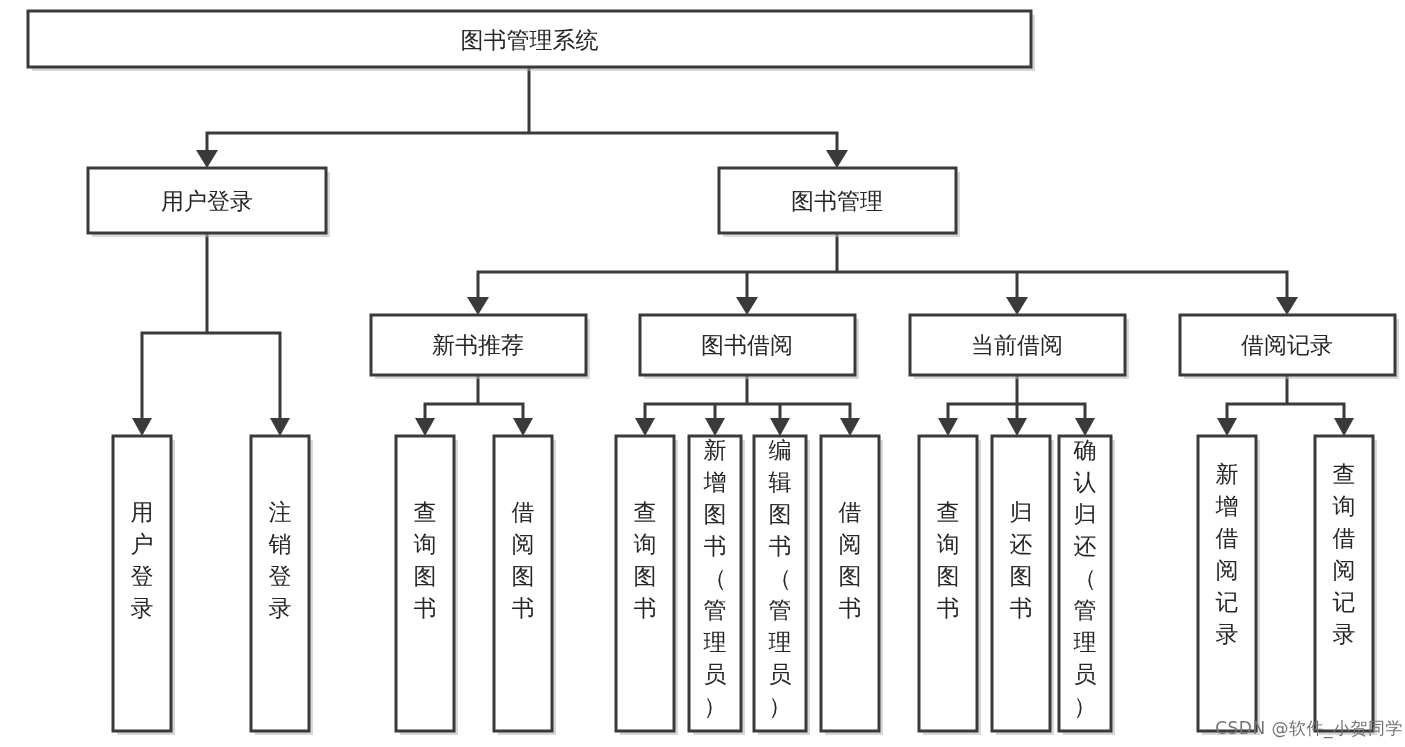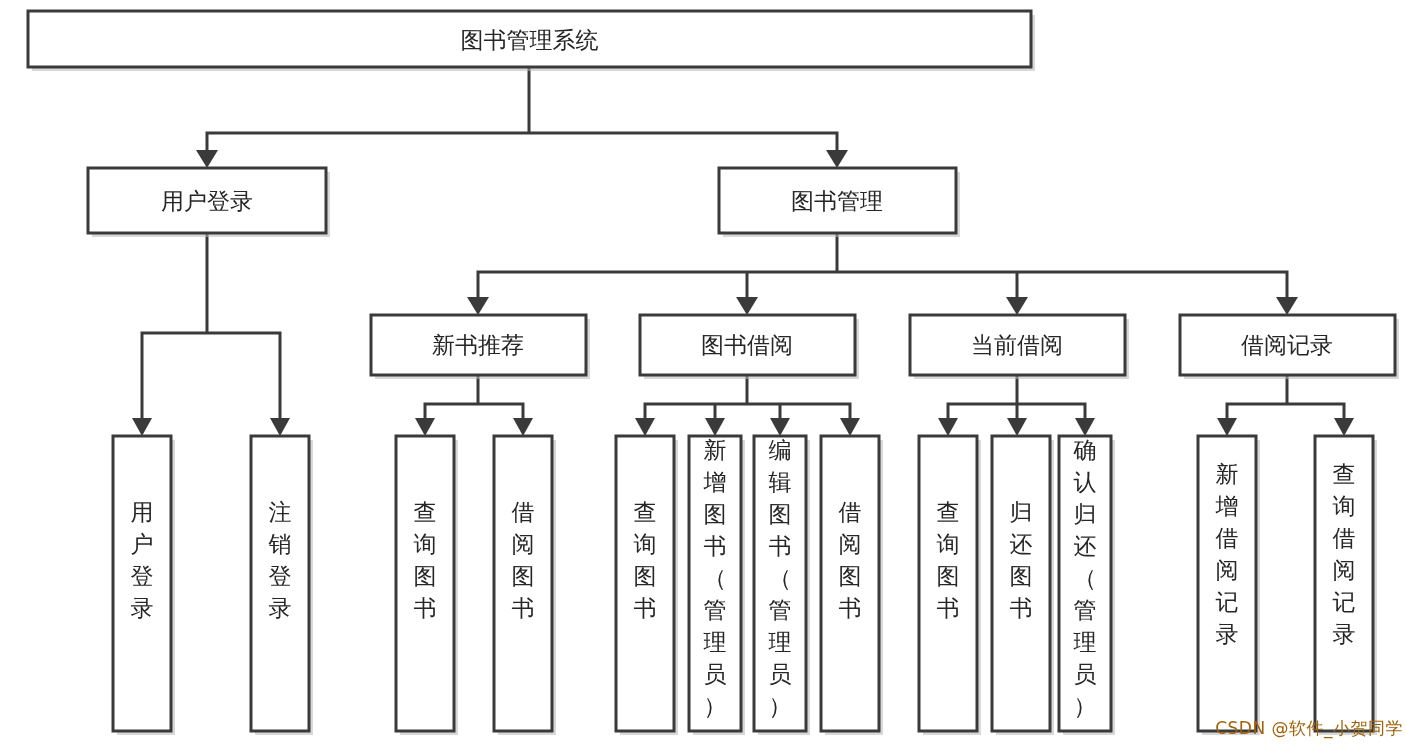--- a/index.html
+++ b/index.html
@@ -55,21 +55,21 @@
   .node-label-vertical {
     fill: #262626;
     font-family: "DejaVu Sans", "Liberation Sans", sans-serif;
     font-size: 23px;
     text-anchor: middle;
   }
   .watermark {
     position: absolute;
     right: 10px;
     bottom: 7px;
-    color: #a16207;
+    color: #737373;
     font-family: "DejaVu Sans", "Liberation Sans", sans-serif;
     font-size: 17px;
     letter-spacing: 0.5px;
     white-space: nowrap;
     user-select: none;
   }
 </style>
 </head>
 <body>
 

